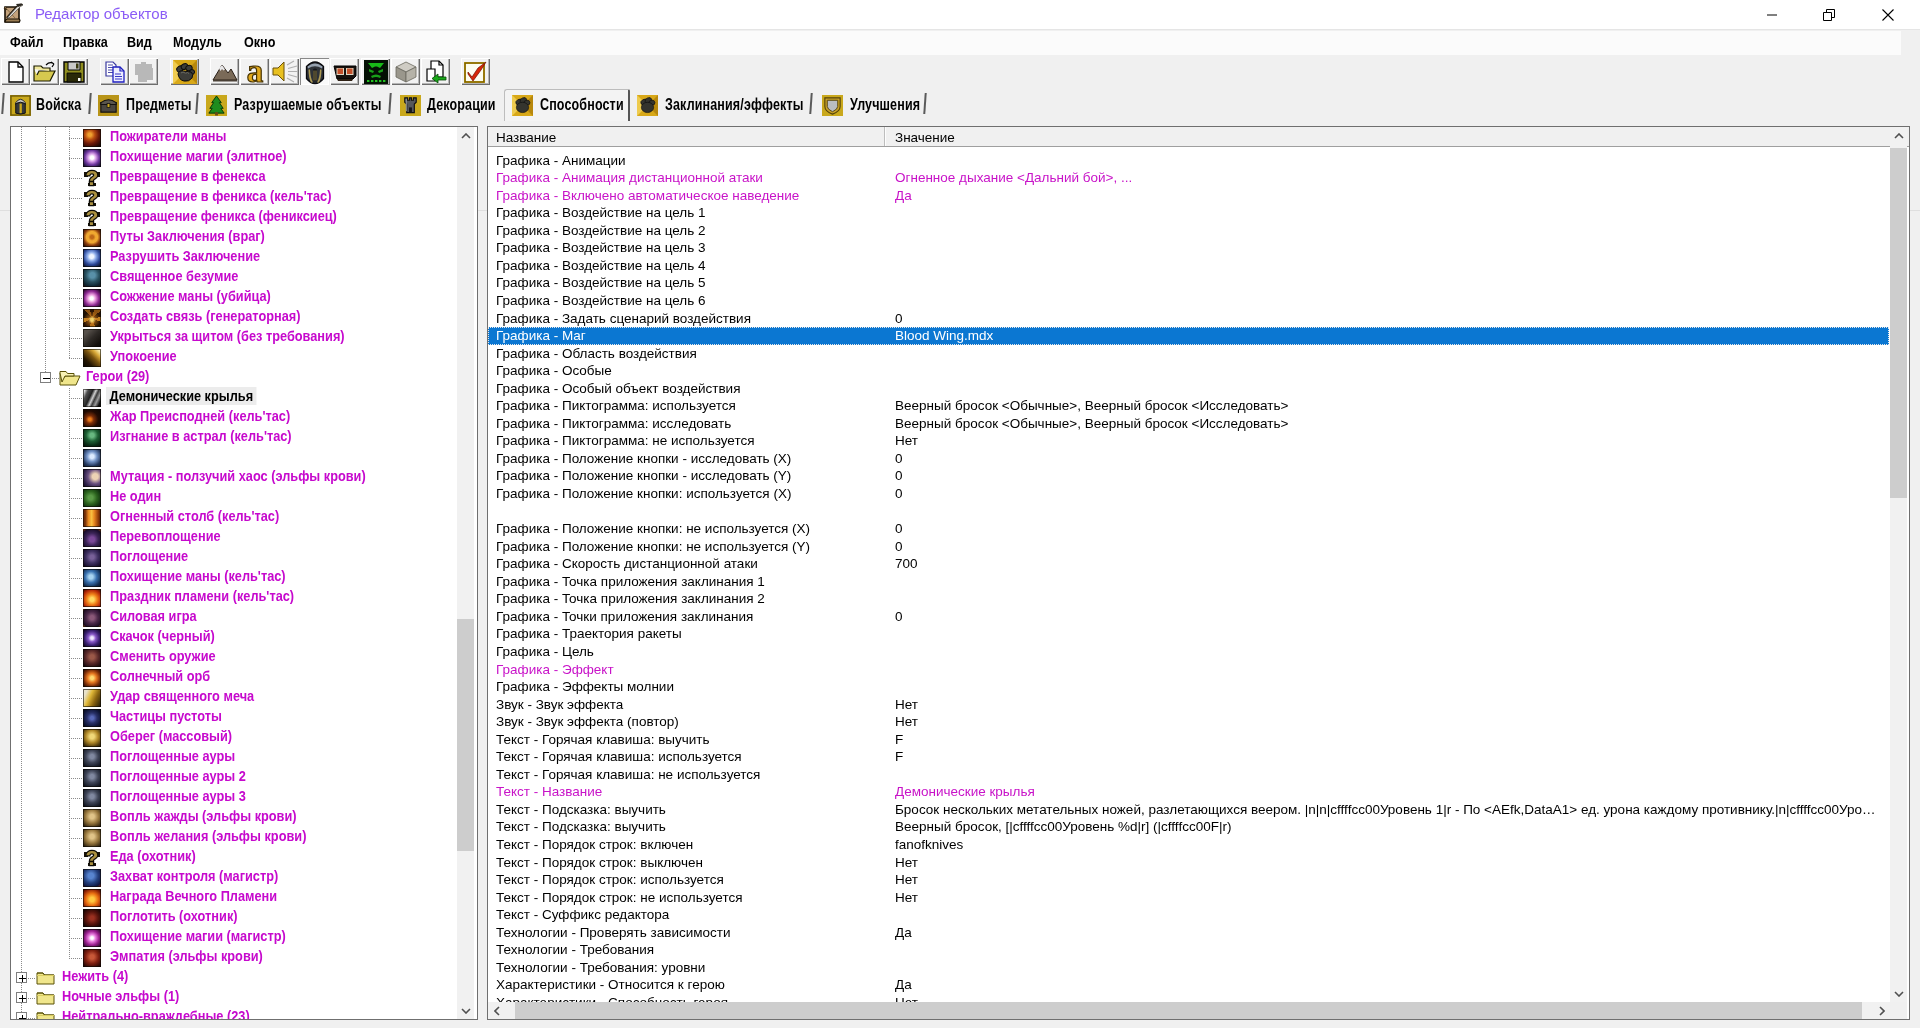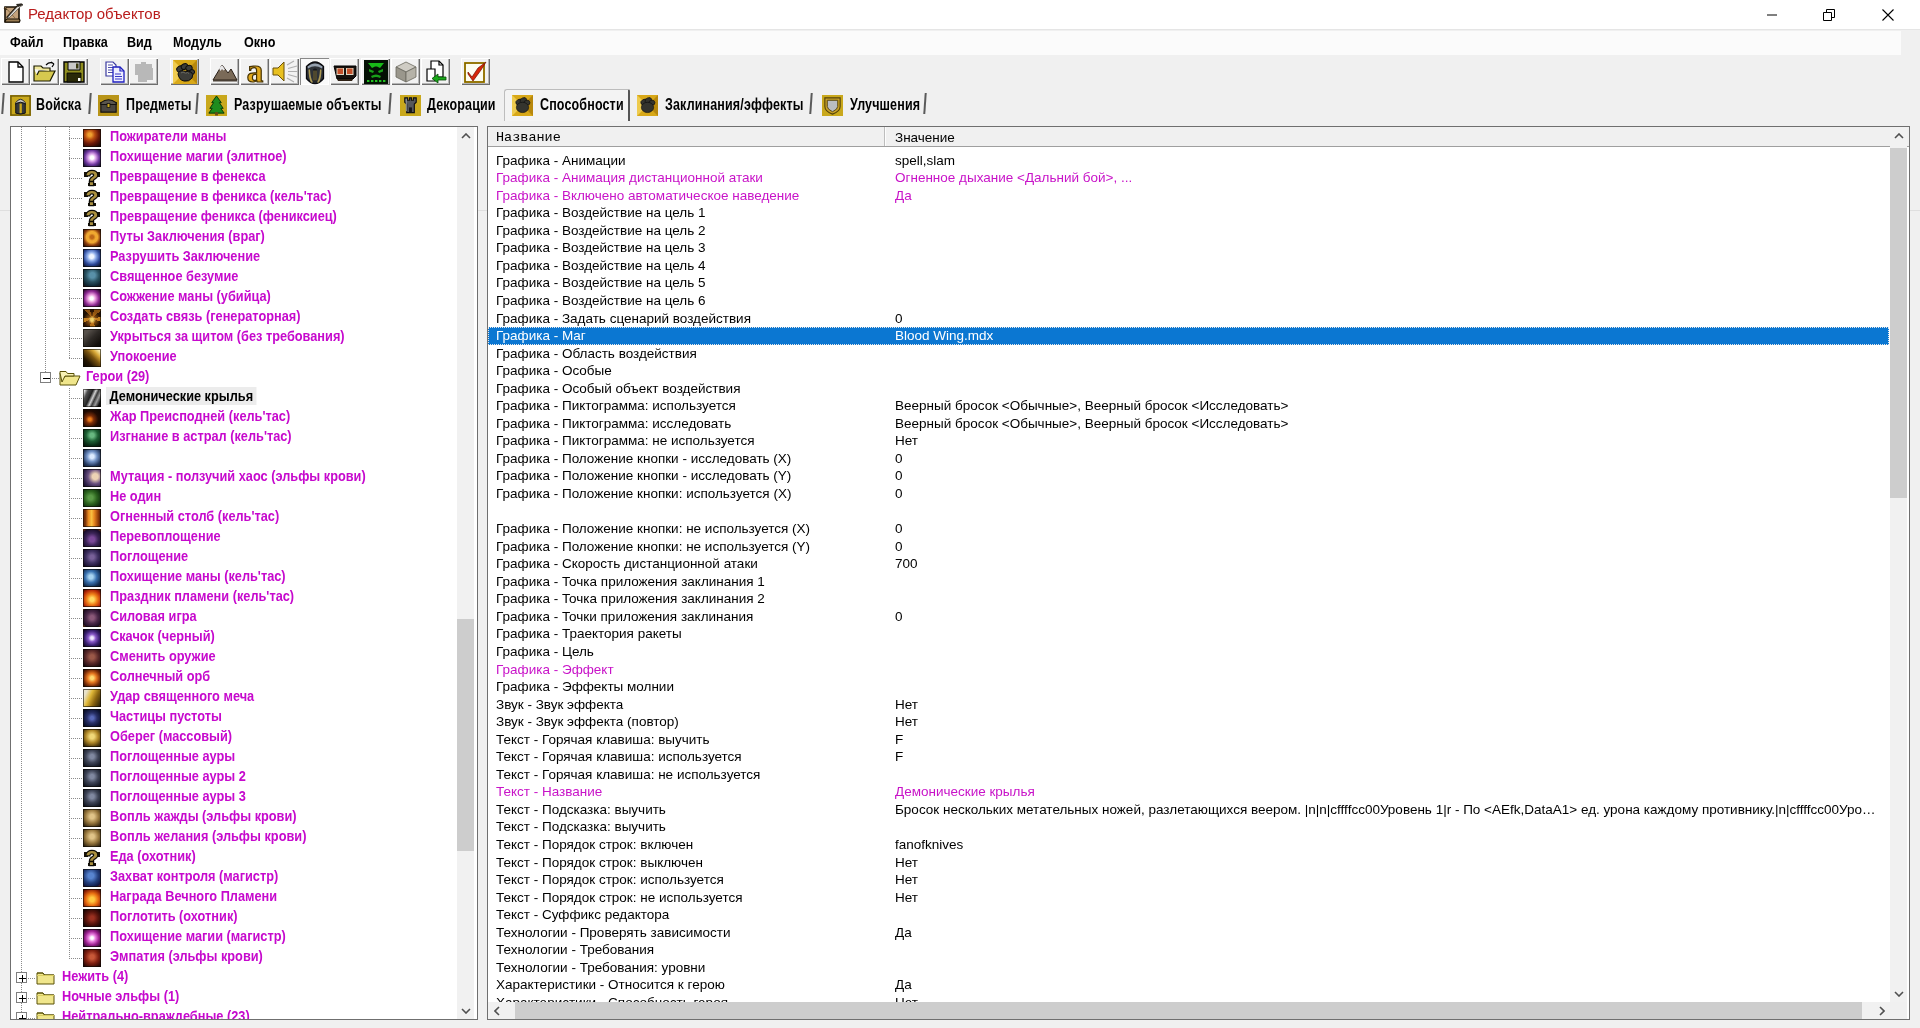--- a/index.html
+++ b/index.html
@@ -1,20 +1,20 @@
 <!DOCTYPE html>
 <html><head><meta charset="utf-8">
 <style>
 *{margin:0;padding:0;box-sizing:border-box;}
 html,body{width:1920px;height:1028px;overflow:hidden;font-family:"Liberation Sans",sans-serif;}
 body{background:#f0f0f0;position:relative;}
 .abs{position:absolute;}
 
 #titlebar{position:absolute;left:0;top:0;width:1920px;height:30px;background:#ffffff;border-bottom:1px solid #e5e5e5;}
-#title-text{position:absolute;left:28px;top:5px;font-size:15px;color:#b91c1c;}
+#title-text{position:absolute;left:35px;top:5px;font-size:15px;color:#8b5cf6;}
 
 #menubar{position:absolute;left:0;top:31px;width:1901px;height:24px;background:#fbfbfb;}
 #menubar span{position:absolute;top:2px;font-size:15px;font-weight:bold;color:#000;transform:scaleX(0.84);transform-origin:left top;white-space:nowrap;}
 
 #toolbar{position:absolute;left:0;top:55px;width:1920px;height:36px;background:#f0f0f0;}
 .tbtn{position:absolute;top:3px;width:29px;height:27px;background:#f2f2f2;
  box-shadow:inset 1px 1px 0 #ffffff, inset -1px -1px 0 #6d6d6d, inset -2px -2px 0 #b5b5b5;}
 .tbtn.pressed{background:#fafafa;box-shadow:inset 1px 1px 0 #888888, inset -1px -1px 0 #ffffff;}
 .tbtn svg{position:absolute;left:50%;top:50%;transform:translate(-50%,-50%);}
 
@@ -40,21 +40,21 @@
 .expander i{position:absolute;left:2px;top:5px;width:7px;height:1px;background:#000;}
 .expander.plus b{position:absolute;left:5px;top:2px;width:1px;height:7px;background:#000;}
 .folder{position:absolute;top:3px;}
 
 .sb-track{position:absolute;background:#f1f1f1;}
 .sb-thumb{position:absolute;background:#cdcdcd;}
 .sb-arrow{position:absolute;width:17px;height:17px;background:#f1f1f1;color:#505050;}
 .sb-arrow svg{position:absolute;left:50%;top:50%;transform:translate(-50%,-50%);}
 
 #gheader{position:absolute;left:0;top:0;width:1421px;height:20px;background:#f0f0f0;border-bottom:1px solid #9f9f9f;font-size:13.5px;color:#000;}
-#gheader .h1{position:absolute;left:8px;top:3px;font-family:Liberation Mono, monospace;}
+#gheader .h1{position:absolute;left:8px;top:3px;}
 #gheader .h2{position:absolute;left:407px;top:3px;}
 #ghdiv{position:absolute;left:396px;top:0;width:1px;height:19px;background:#bdbdbd;box-shadow:1px 0 0 #fdfdfd;}
 .grow{position:absolute;left:0;width:1401px;height:18px;font-size:13.5px;line-height:18px;color:#000;white-space:nowrap;}
 .grow .c1{position:absolute;left:8px;width:385px;overflow:hidden;}
 .grow .c2{position:absolute;left:407px;width:985px;overflow:hidden;text-overflow:ellipsis;}
 .grow.m{color:#c813c8;}
 .grow.sel{background:#0b77d2;color:#fff;outline:1px dotted #e8e8e8;outline-offset:-1px;}
 
 .wbtn{position:absolute;top:0;width:45px;height:29px;}
 .wbtn svg{position:absolute;left:50%;top:50%;transform:translate(-50%,-50%);}
@@ -615,21 +615,20 @@
 </div>
 
 <div id="gridpanel">
 <div id="gheader">
       <span class="h1">Название</span>
       <span class="h2">Значение</span>
       <div id="ghdiv"></div>
     </div>
 <div class="grow" style="top:24.5px">
       <span class="c1">Графика - Анимации</span>
-      <span class="c2">spell,slam</span>
     </div>
 <div class="grow m" style="top:42.0px">
       <span class="c1">Графика - Анимация дистанционной атаки</span>
       <span class="c2">Огненное дыхание &lt;Дальний бой&gt;, ...</span>
     </div>
 <div class="grow m" style="top:59.6px">
       <span class="c1">Графика - Включено автоматическое наведение</span>
       <span class="c2">Да</span>
     </div>
 <div class="grow" style="top:77.2px">
@@ -762,20 +761,21 @@
 <div class="grow m" style="top:656.3px">
       <span class="c1">Текст - Название</span>
       <span class="c2">Демонические крылья</span>
     </div>
 <div class="grow" style="top:673.9px">
       <span class="c1">Текст - Подсказка: выучить</span>
       <span class="c2">Бросок нескольких метательных ножей, разлетающихся веером. |n|n|cffffcc00Уровень 1|r - По &lt;AEfk,DataA1&gt; ед. урона каждому противнику.|n|cffffcc00Уров...</span>
     </div>
 <div class="grow" style="top:691.4px">
       <span class="c1">Текст - Подсказка: выучить</span>
+      <span class="c2">Веерный бросок, [|cffffcc00Уровень %d|r] (|cffffcc00F|r)</span>
     </div>
 <div class="grow" style="top:709.0px">
       <span class="c1">Текст - Порядок строк: включен</span>
       <span class="c2">fanofknives</span>
     </div>
 <div class="grow" style="top:726.5px">
       <span class="c1">Текст - Порядок строк: выключен</span>
       <span class="c2">Нет</span>
     </div>
 <div class="grow" style="top:744.1px">

